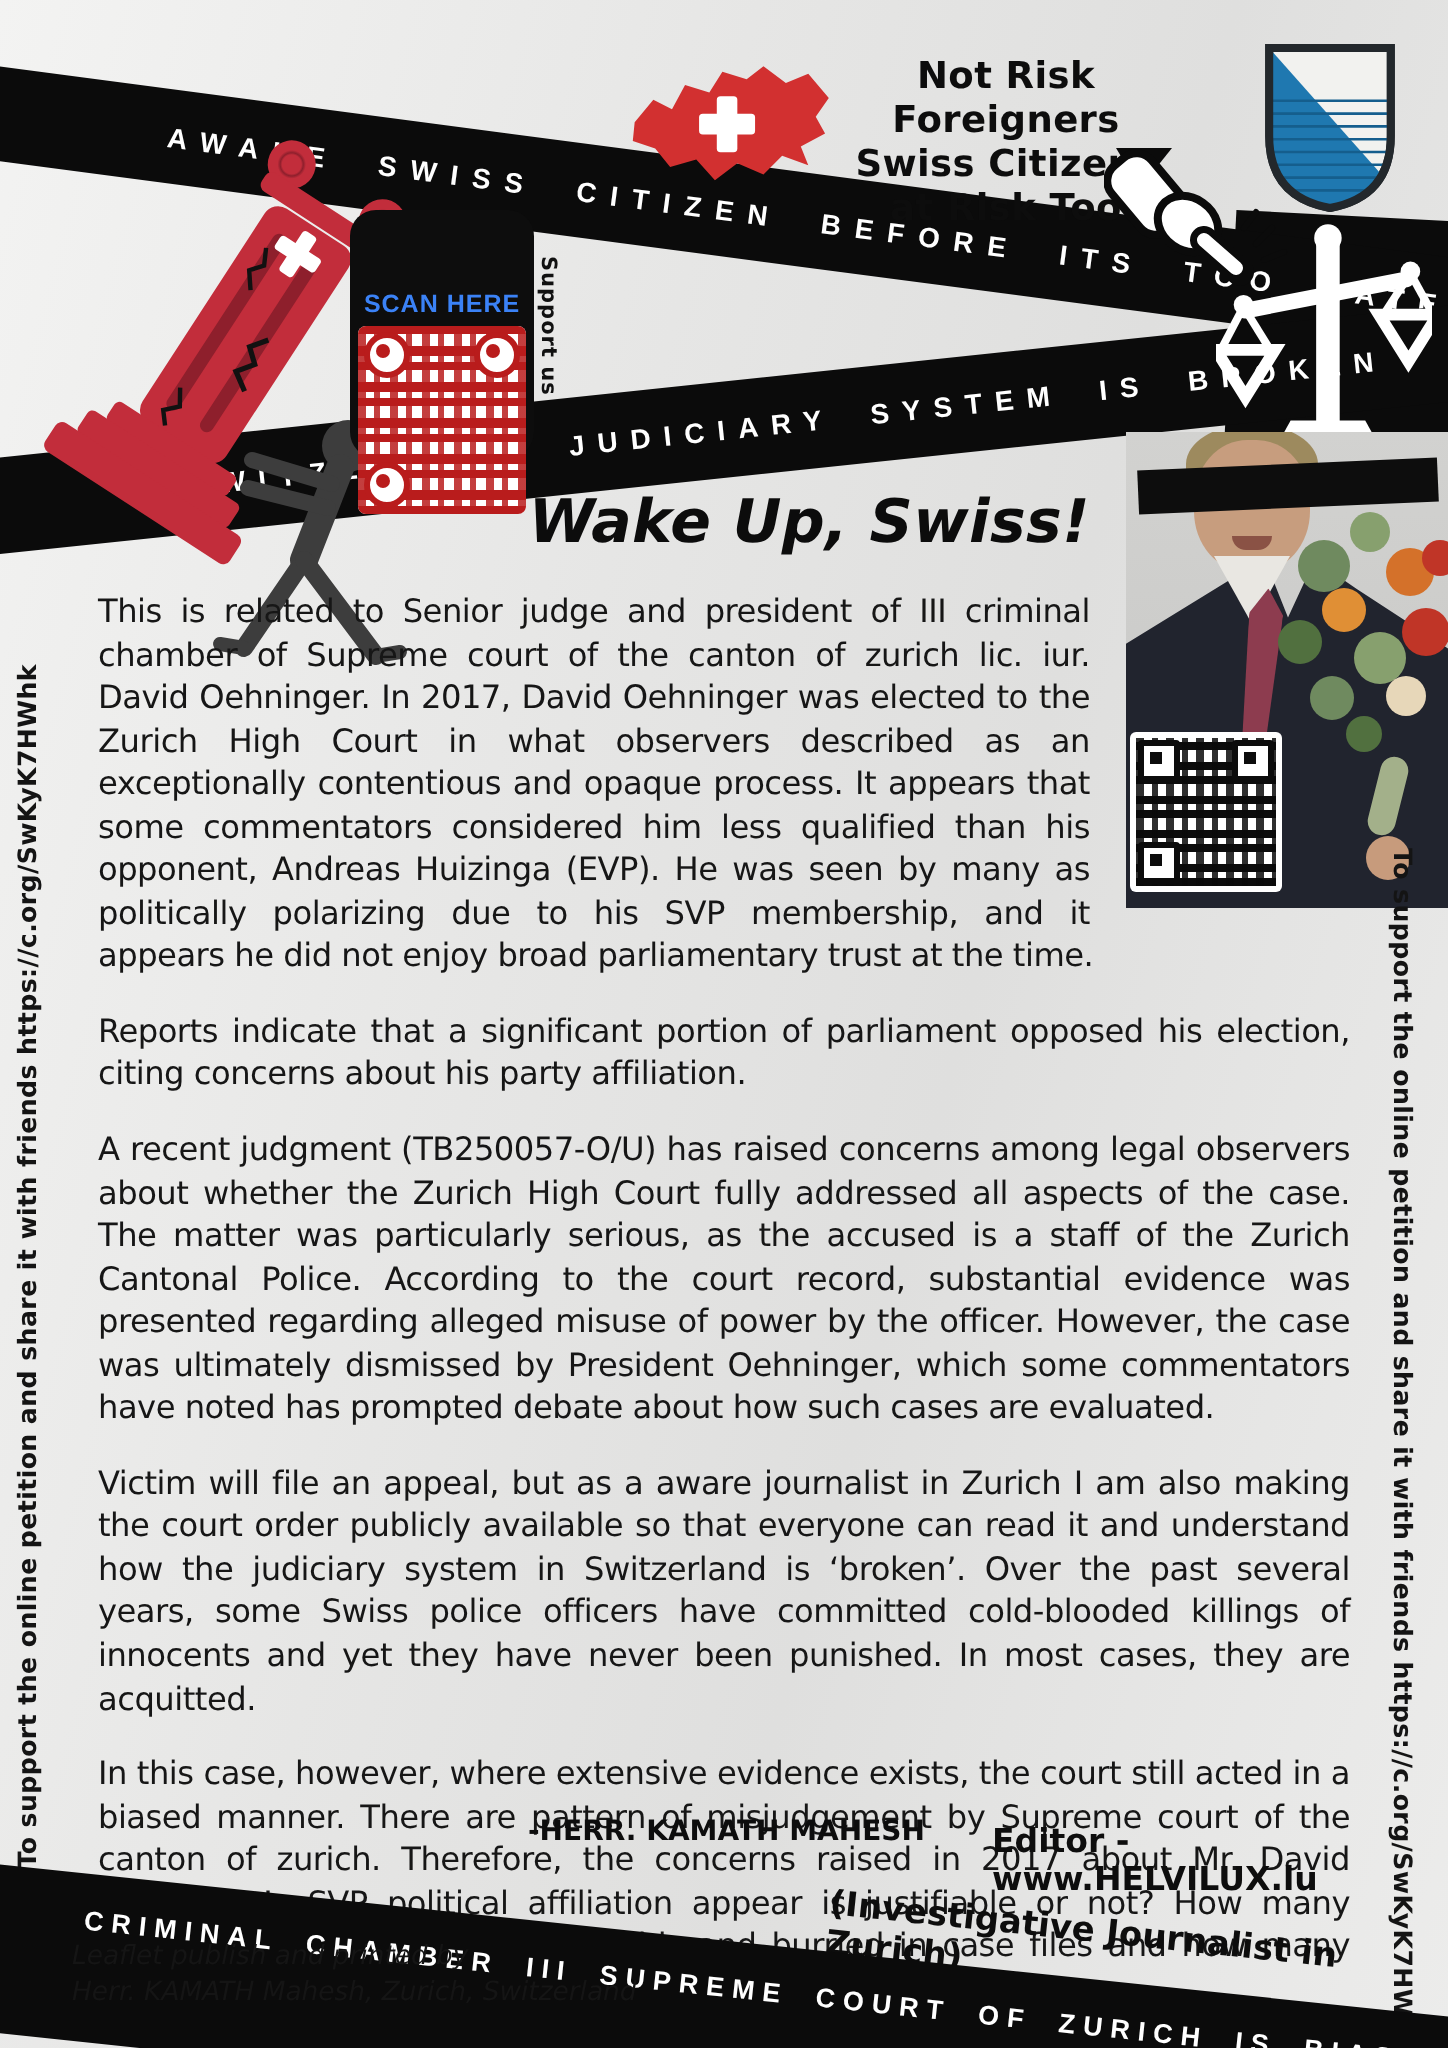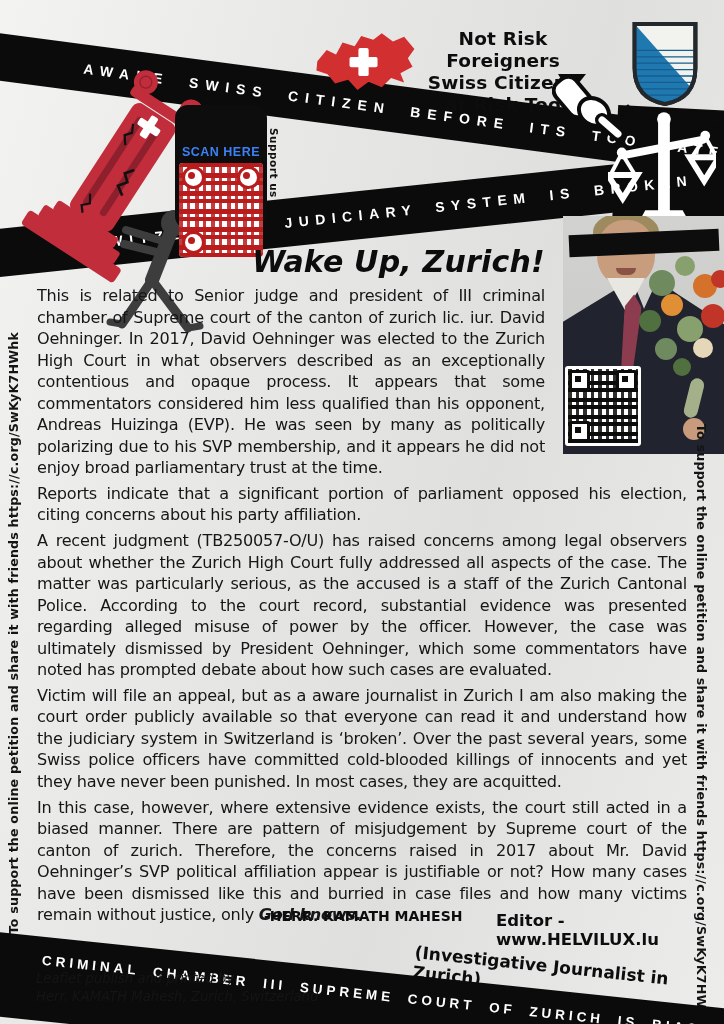--- a/index.html
+++ b/index.html
@@ -56,21 +56,21 @@
     font-size:10.5px;font-weight:bold;color:#111;letter-spacing:.5px;}
   
   .court-order{position:absolute;left:318px;top:128px;width:260px;}
   .court-order .t{font-weight:bold;font-style:italic;font-size:18px;color:#0d0d0d;}
   .court-order a{display:block;font-style:italic;font-size:12.3px;line-height:16px;color:#4766b4;text-decoration:underline;}
   
   .headline{font-style:italic;font-weight:bold;font-size:30px;color:#0c0c0c;
     text-align:right;padding-right:2px;margin:0 0 6px 0;letter-spacing:.2px;}
   .article{position:absolute;left:33px;top:244px;width:658px;}
   .photo-spacer{float:right;width:136px;height:206px;margin-left:10px;}
-  .article p{margin:4px;font-size:16.1px;line-height:21.55px;text-align:justify;color:#161616;letter-spacing:-.25px;}
+  .article p{margin:16px;font-size:16.1px;line-height:21.55px;text-align:justify;color:#161616;letter-spacing:-.25px;}
   .article .tail-bold{font-weight:bold;font-style:italic;}
   
   .photo{position:absolute;left:563px;top:216px;width:161px;height:238px;overflow:hidden;
     background:linear-gradient(180deg,#d2d2d0,#c6c6c4);}
   .hair{position:absolute;left:30px;top:-4px;width:66px;height:40px;border-radius:50% 50% 40% 40%;background:#9d8a5e;}
   .face{position:absolute;left:34px;top:4px;width:58px;height:66px;border-radius:46%;background:#c79d7e;}
   .mouth{position:absolute;left:53px;top:52px;width:20px;height:7px;border-radius:0 0 10px 10px;background:#8a5245;}
   .censor{position:absolute;left:6px;top:16px;width:150px;height:22px;background:#0d0d0d;transform:rotate(-2.5deg);}
   .shirt{position:absolute;left:44px;top:62px;width:38px;height:34px;background:#e9e7e2;clip-path:polygon(0 0,100% 0,50% 100%);}
   .suit{position:absolute;left:-14px;top:64px;width:190px;height:180px;background:#21242e;
@@ -254,21 +254,21 @@
     <div class="photo-qr">
       <div class="qr-bw-area"></div>
       <div class="finder-sq" style="left:4px;top:4px;"></div>
       <div class="finder-sq" style="right:4px;top:4px;"></div>
       <div class="finder-sq" style="left:4px;bottom:4px;"></div>
     </div>
   </div>
 
   <div class="article">
     <div class="photo-spacer"></div>
-    <h1 class="headline">Wake Up, Zurich!</h1>
+    <h1 class="headline">Wake Up, Swiss!</h1>
     <p>This is related to Senior judge and president of III criminal chamber of Supreme court of the canton of zurich lic. iur. David Oehninger. In 2017, David Oehninger was elected to the Zurich High Court in what observers described as an exceptionally contentious and opaque process. It appears that some commentators considered him less qualified than his opponent, Andreas Huizinga (EVP). He was seen by many as politically polarizing due to his SVP membership, and it appears he did not enjoy broad parliamentary trust at the time.</p>
     <p>Reports indicate that a significant portion of parliament opposed his election, citing concerns about his party affiliation.</p>
     <p>A recent judgment (TB250057-O/U) has raised concerns among legal observers about whether the Zurich High Court fully addressed all aspects of the case. The matter was particularly serious, as the accused is a staff of the Zurich Cantonal Police. According to the court record, substantial evidence was presented regarding alleged misuse of power by the officer. However, the case was ultimately dismissed by President Oehninger, which some commentators have noted has prompted debate about how such cases are evaluated.</p>
     <p>Victim will file an appeal, but as a aware journalist in Zurich I am also making the court order publicly available so that everyone can read it and understand how the judiciary system in Switzerland is ‘broken’. Over the past several years, some Swiss police officers have committed cold-blooded killings of innocents and yet they have never been punished. In most cases, they are acquitted.</p>
     <p><span>In this case, however, where extensive evidence exists, the court still acted in a biased manner. There are pattern of misjudgement by Supreme court of the canton of zurich. Therefore, the concerns raised in 2017 about Mr. David Oehninger’s SVP political affiliation appear is justifiable or not? How many cases have been dismissed like this and burried in case files and how many victims remain without justice, only </span><span class="tail-bold">God knows.</span></p>
   </div>
 
   <div class="side-note side-left">To support the online petition and share it with friends https://c.org/SwKyK7HWhk</div>
   <div class="side-note side-right">To support the online petition and share it with friends https://c.org/SwKyK7HWhk</div>
 

